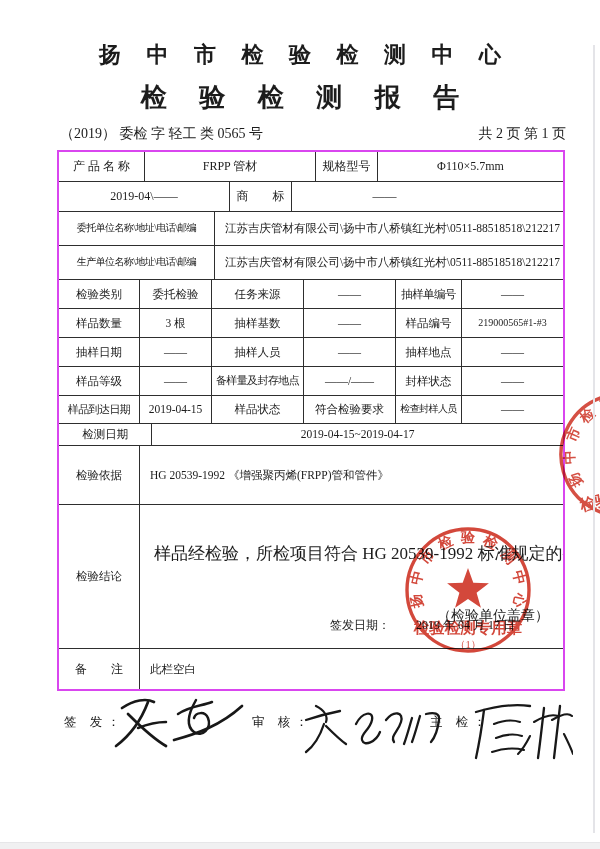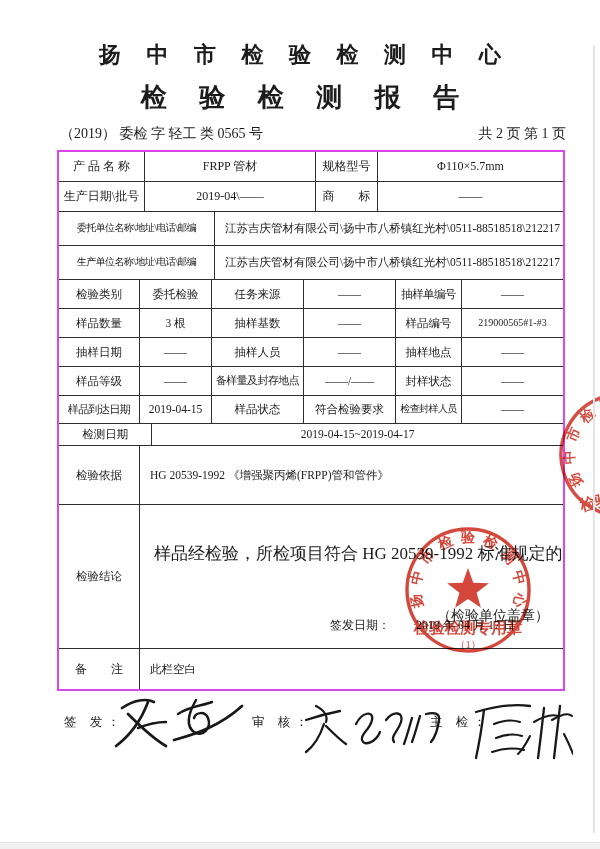--- a/index.html
+++ b/index.html
@@ -71,21 +71,20 @@
   </div>
 
   <div class="tbl">
     <div class="row" style="height:30px">
       <div class="c" style="width:86px">产 品 名 称</div>
       <div class="c" style="width:171px">FRPP 管材</div>
       <div class="c" style="width:62px">规格型号</div>
       <div class="c" style="width:185px">Φ110×5.7mm</div>
     </div>
     <div class="row" style="height:30px">
-      <div class="c" style="width:86px">生产日期\批号</div>
       <div class="c" style="width:171px">2019-04\——</div>
       <div class="c" style="width:62px">商　　标</div>
       <div class="c" style="width:185px">——</div>
     </div>
     <div class="row" style="height:34px">
       <div class="c fs10 tight" style="width:156px">委托单位名称\地址\电话\邮编</div>
       <div class="c left fs115" style="width:348px">江苏吉庆管材有限公司\扬中市八桥镇红光村\0511-88518518\212217</div>
     </div>
     <div class="row" style="height:34px">
       <div class="c fs10 tight" style="width:156px">生产单位名称\地址\电话\邮编</div>

